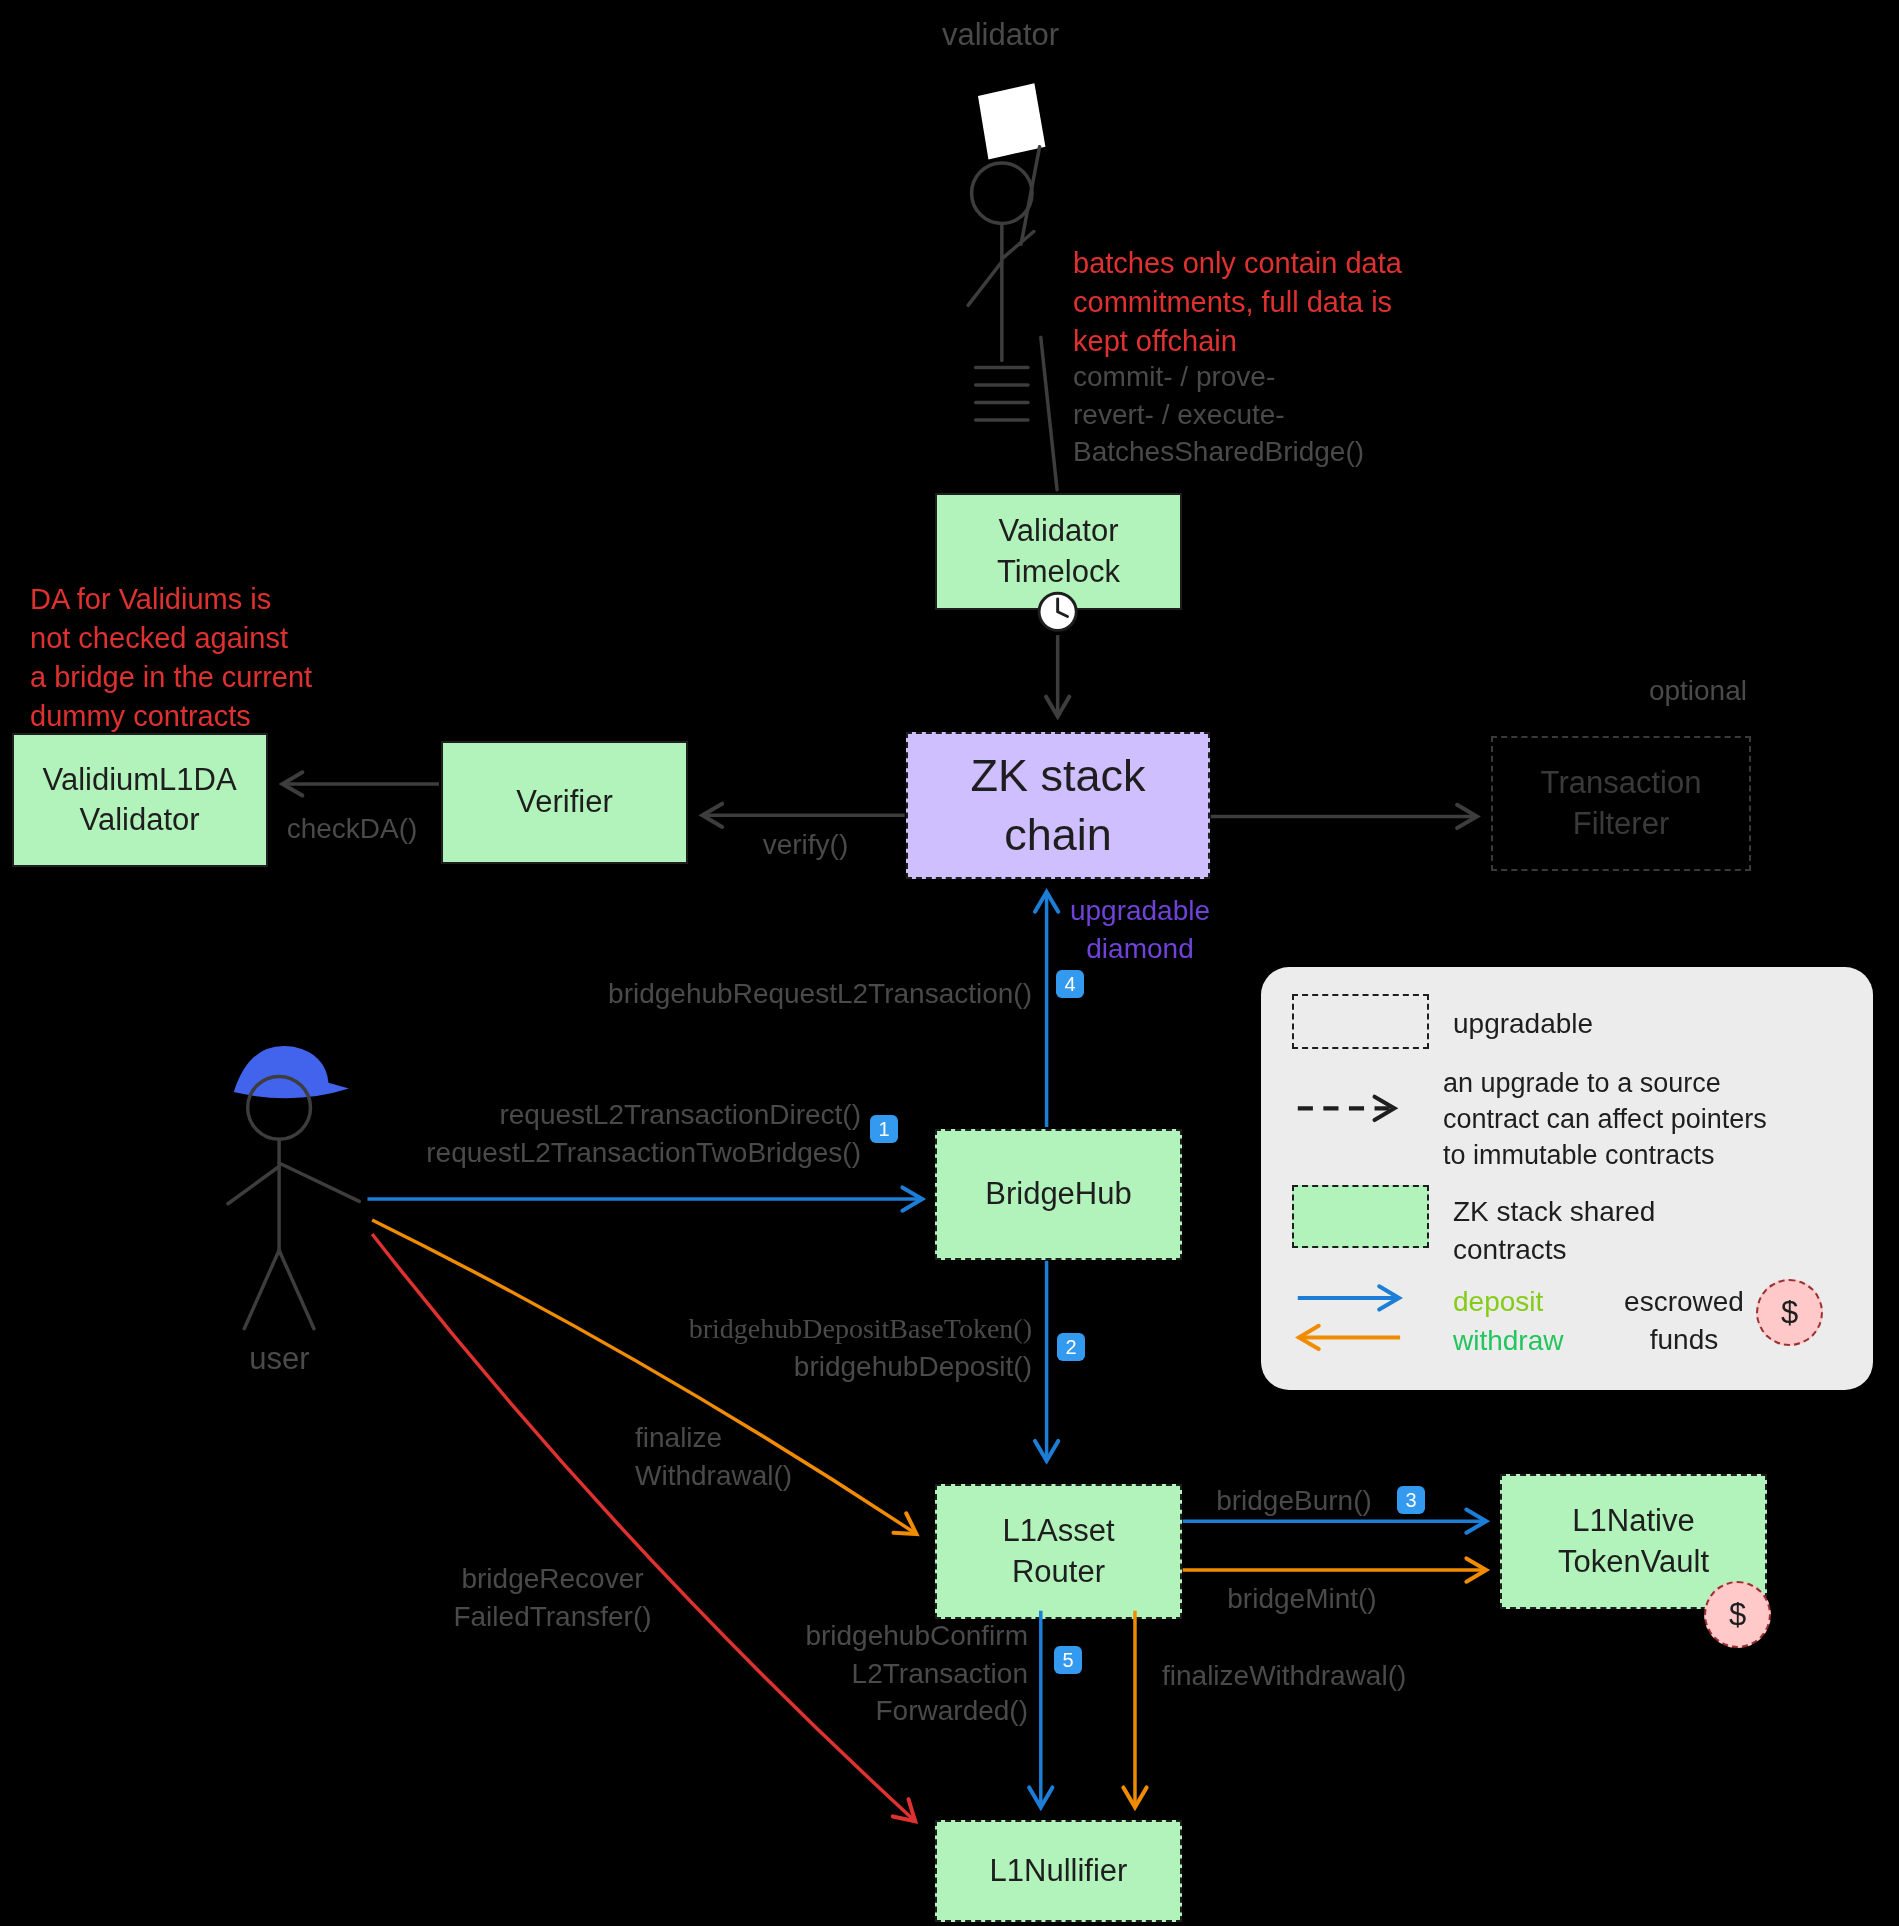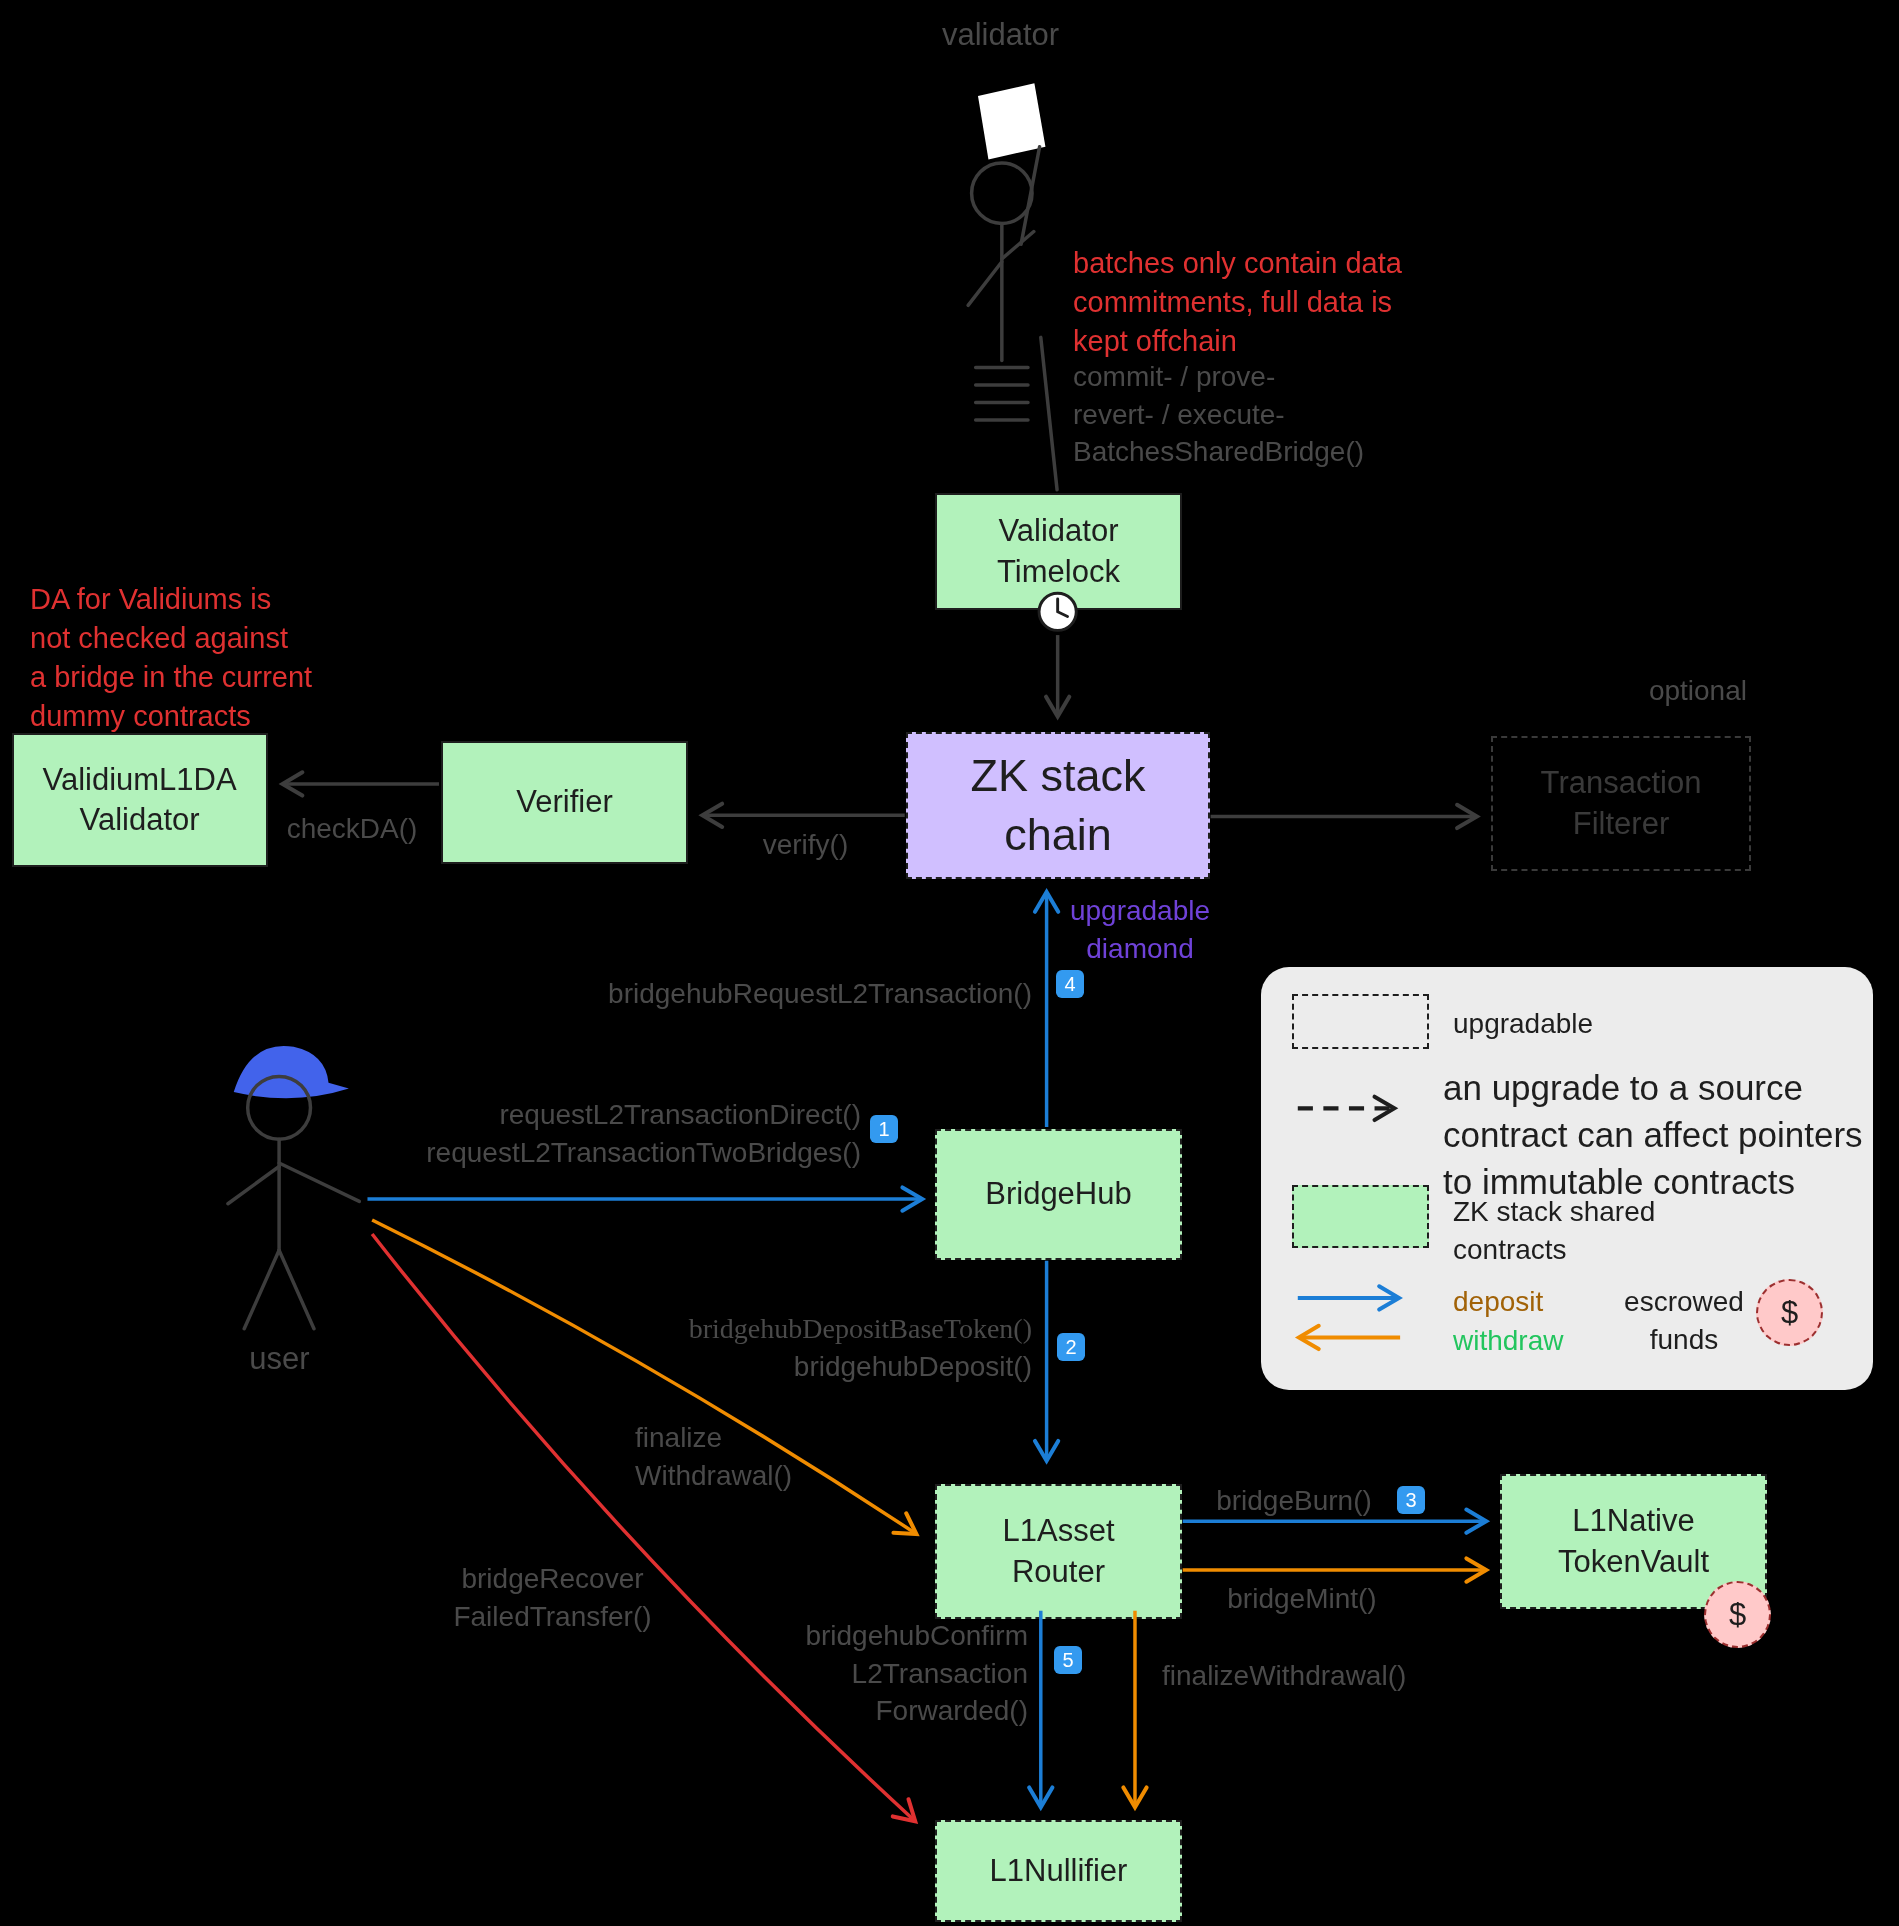--- a/index.html
+++ b/index.html
@@ -15,28 +15,28 @@
   .green  { background:#b2f2bb; border:2.9px solid #1e1e1e; }
   .dashed { border-style:dashed; }
   .purplebox { background:#d0bfff; border:2.9px dashed #1e1e1e; font-size:45px; }
   .ghost  { background:transparent; border:2.9px dashed #3a3a3a; color:#3a3a3a; }
 
   .lbl {
     position:absolute; font-size:28px; line-height:1.34; color:#4a4a4a;
     white-space:pre-line; z-index:3;
   }
   .red    { color:#e03131; }
-  .blue   { color:#a16207; }
+  .blue   { color:#84cc16; }
   .orange { color:#22c55e; }
   .violet { color:#6f42d8; }
   .black  { color:#1e1e1e; }
   .right  { text-align:right; }
   .center { text-align:center; }
   .s54 { font-size:31px; }
-  .s46 { font-size:35px; }
+  .s46 { font-size:27px; }
 
   .badge {
     position:absolute; width:28px; height:28px; background:#339af0; border-radius:5.8px;
     color:#fff; font-size:20px; display:flex; align-items:center; justify-content:center;
     z-index:4;
   }
 
   svg.layer { position:absolute; left:0; top:0; z-index:2; pointer-events:none; }
 
   .legend {

